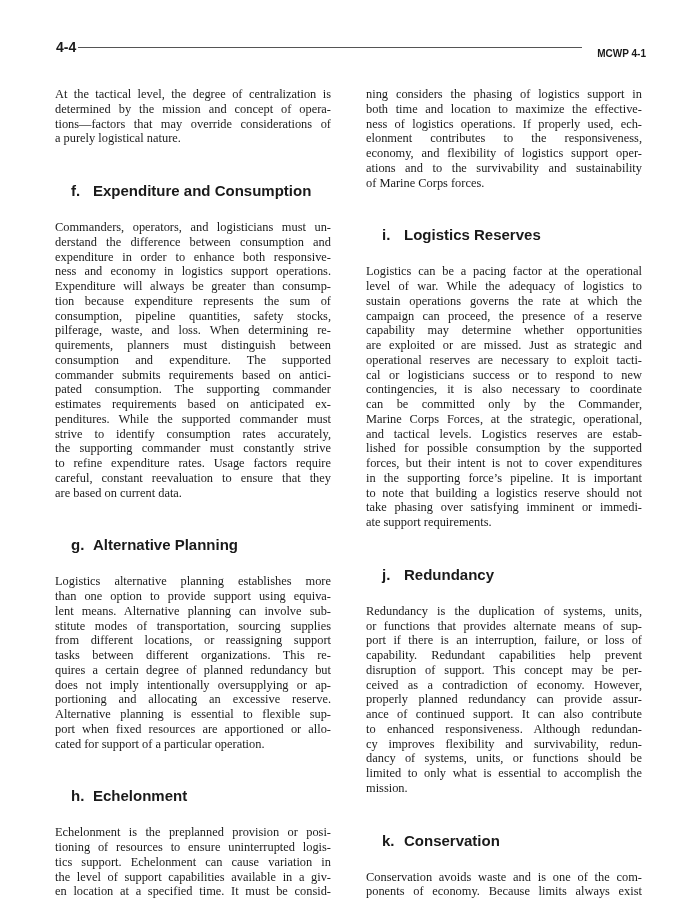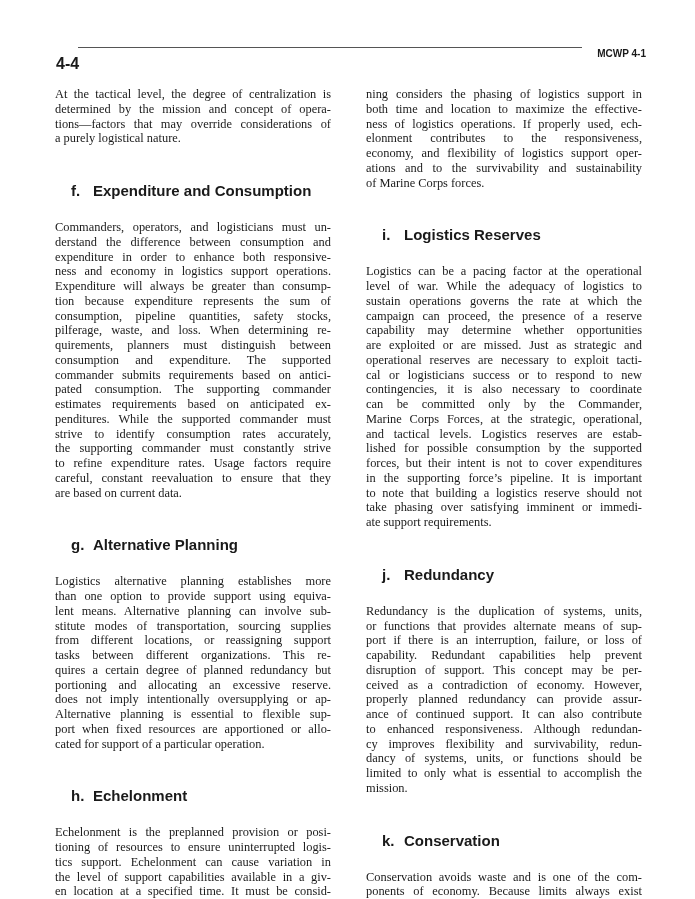--- a/index.html
+++ b/index.html
@@ -1,18 +1,18 @@
 <!DOCTYPE html>
 <html><head>
 <meta charset="utf-8">
 <style>
   html, body { margin: 0; padding: 0; background: #ffffff; }
   body { width: 695px; height: 899px; position: relative; overflow: hidden; color: #1a1a1a; }
   .header { position: absolute; top: 40px; left: 56px; width: 590px; height: 16px; }
-  .header .pg { position: absolute; left: 0; top: 17px; font-family: "Liberation Sans", sans-serif; font-weight: bold; font-size: 16px; line-height: 14px; }
+  .header .pg { position: absolute; left: 0; top: 0; font-family: "Liberation Sans", sans-serif; font-weight: bold; font-size: 14px; line-height: 14px; }
   .header .doc { position: absolute; right: 0; top: 7px; font-family: "Liberation Sans", sans-serif; font-weight: bold; font-size: 10px; line-height: 14px; }
   .header .rule { position: absolute; left: 22px; right: 64px; top: 7px; border-top: 1px solid #555; }
   .col { position: absolute; top: 87px; width: 276px; }
   .col.left { left: 55px; }
   .col.right { left: 366px; }
   .para { font-family: "Liberation Serif", serif; font-size: 12.4px; line-height: 14.75px; margin: 0; }
   .para .ln { display: block; text-align: justify; text-align-last: justify; white-space: nowrap; height: 14.75px; }
   .para .ln.last { text-align-last: left; }
   h2 { font-family: "Liberation Sans", sans-serif; font-weight: bold; font-size: 15px; line-height: 18px; margin: 16px; }
   h2 .letter { display: inline-block; width: 22px; }
@@ -66,22 +66,22 @@
       <h2><span class="letter">g.</span><span>Alternative Planning</span></h2>
       <div class="gap-h"></div>
       <p class="para">
         <span class="ln">Logistics alternative planning establishes more</span>
         <span class="ln">than one option to provide support using equiva-</span>
         <span class="ln">lent means. Alternative planning can involve sub-</span>
         <span class="ln">stitute modes of transportation, sourcing supplies</span>
         <span class="ln">from different locations, or reassigning support</span>
         <span class="ln">tasks between different organizations. This re-</span>
         <span class="ln">quires a certain degree of planned redundancy but</span>
+        <span class="ln">does not imply intentionally oversupplying or ap-</span>
         <span class="ln">portioning and allocating an excessive reserve.</span>
-        <span class="ln">does not imply intentionally oversupplying or ap-</span>
         <span class="ln">Alternative planning is essential to flexible sup-</span>
         <span class="ln">port when fixed resources are apportioned or allo-</span>
         <span class="ln last">cated for support of a particular operation.</span>
       </p>
     </div>
     <div class="gap"></div>
     <div>
       <h2><span class="letter">h.</span><span>Echelonment</span></h2>
       <div class="gap-h"></div>
       <p class="para">

